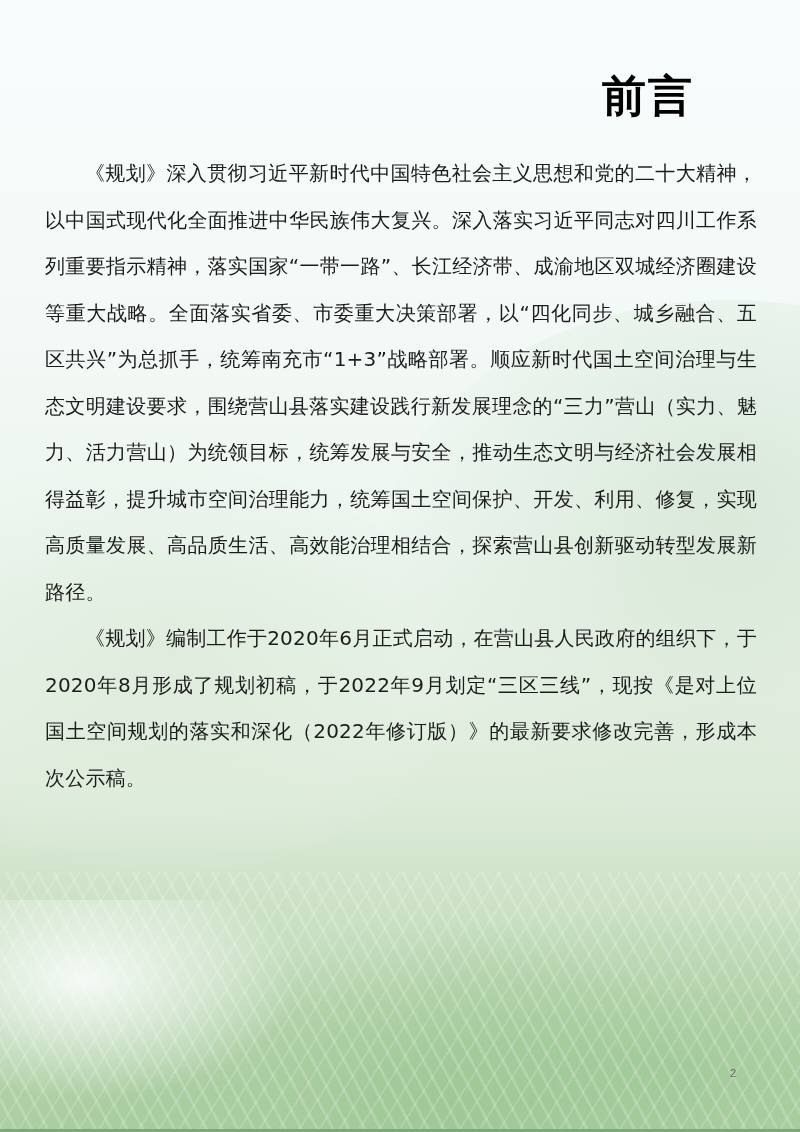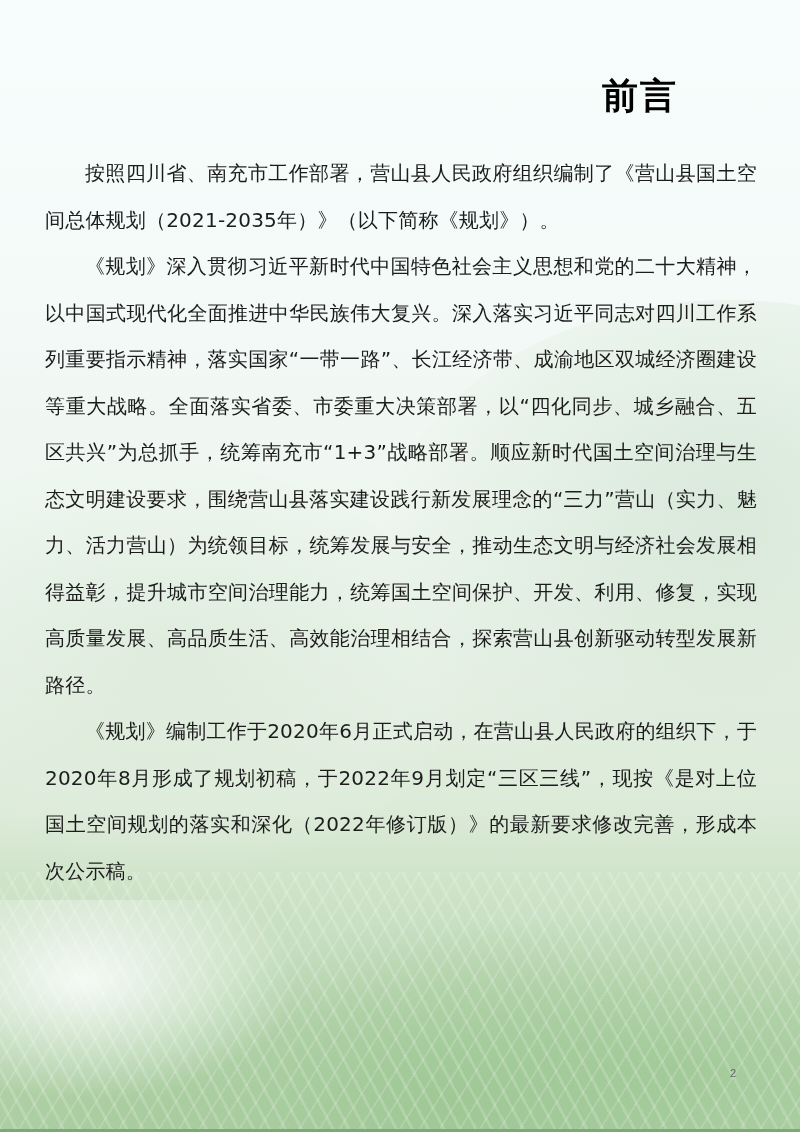--- a/index.html
+++ b/index.html
@@ -43,21 +43,21 @@
     position: absolute; left: -60px; top: 900px; width: 360px; height: 200px;
     background: radial-gradient(ellipse at 40% 40%, rgba(250,253,252,0.9) 0%, rgba(250,253,252,0) 70%);
   }
   .bottom-line {
     position: absolute; left: 0; right: 0; bottom: 0; height: 3px; background: #7ea87a;
   }
   .content { position: relative; z-index: 1; }
   .title {
     position: absolute; left: 602px; top: 68px;
     font-family: "DejaVu Sans", sans-serif; font-weight: bold;
-    font-size: 36px; letter-spacing: 2px; color: #000; margin: 0;
+    font-size: 44px; letter-spacing: 2px; color: #000; margin: 0;
     line-height: 56px;
   }
   .body-text {
     position: absolute; left: 45px; top: 150px; width: 712px;
   }
   .para {
     margin: 0; font-size: 20px; line-height: 46.5px;
     text-indent: 40px; text-align: justify; letter-spacing: 0.2px;
     color: #1c1c1c;
   }
@@ -75,19 +75,18 @@
   <div class="forest"></div>
   <div class="trees"></div>
   <div class="fog-left"></div>
   <div class="bottom-line"></div>
 </div>
 
 <div class="content">
   <h1 class="title">前言</h1>
 
   <div class="body-text">
-    <p class="para">按照四川省、南充市工作部署，营山县人民政府组织编制了《营山县国土空间总体规划（2021-2035年）》（以下简称《规划》）。</p>
     <p class="para">《规划》深入贯彻习近平新时代中国特色社会主义思想和党的二十大精神，以中国式现代化全面推进中华民族伟大复兴。深入落实习近平同志对四川工作系列重要指示精神，落实国家“一带一路”、长江经济带、成渝地区双城经济圈建设等重大战略。全面落实省委、市委重大决策部署，以“四化同步、城乡融合、五区共兴”为总抓手，统筹南充市“1+3”战略部署。顺应新时代国土空间治理与生态文明建设要求，围绕营山县落实建设践行新发展理念的“三力”营山（实力、魅力、活力营山）为统领目标，统筹发展与安全，推动生态文明与经济社会发展相得益彰，提升城市空间治理能力，统筹国土空间保护、开发、利用、修复，实现高质量发展、高品质生活、高效能治理相结合，探索营山县创新驱动转型发展新路径。</p>
     <p class="para">《规划》编制工作于2020年6月正式启动，在营山县人民政府的组织下，于2020年8月形成了规划初稿，于2022年9月划定“三区三线”，现按《是对上位国土空间规划的落实和深化（2022年修订版）》的最新要求修改完善，形成本次公示稿。</p>
   </div>
 
   <div class="page-number">2</div>
 </div>
 
 </body></html>

